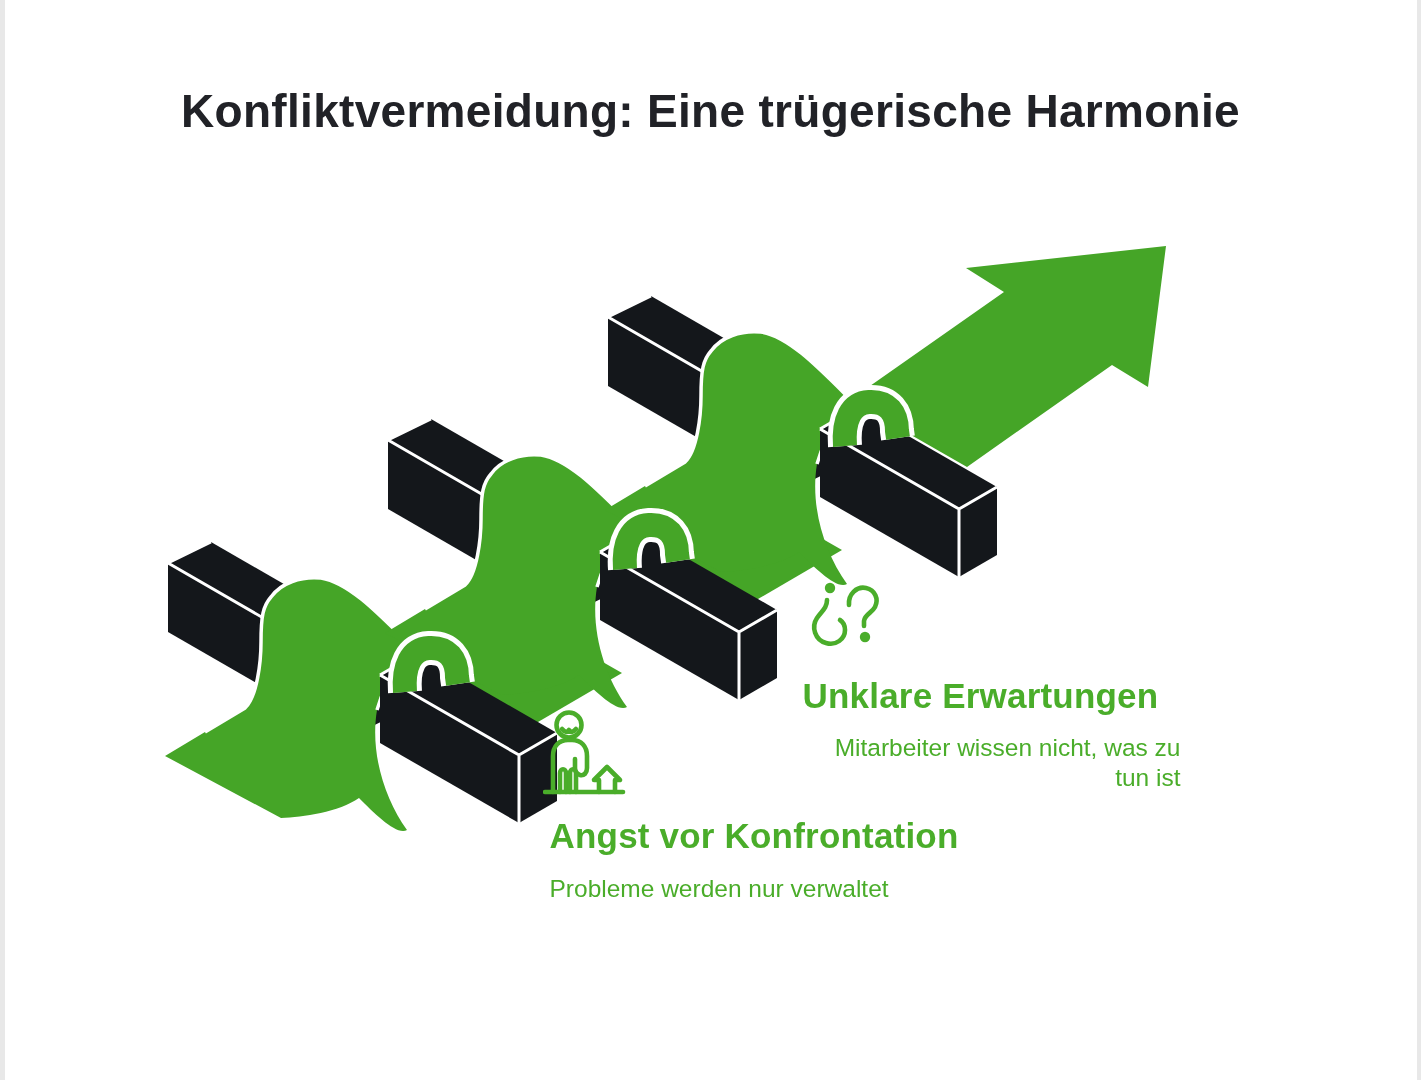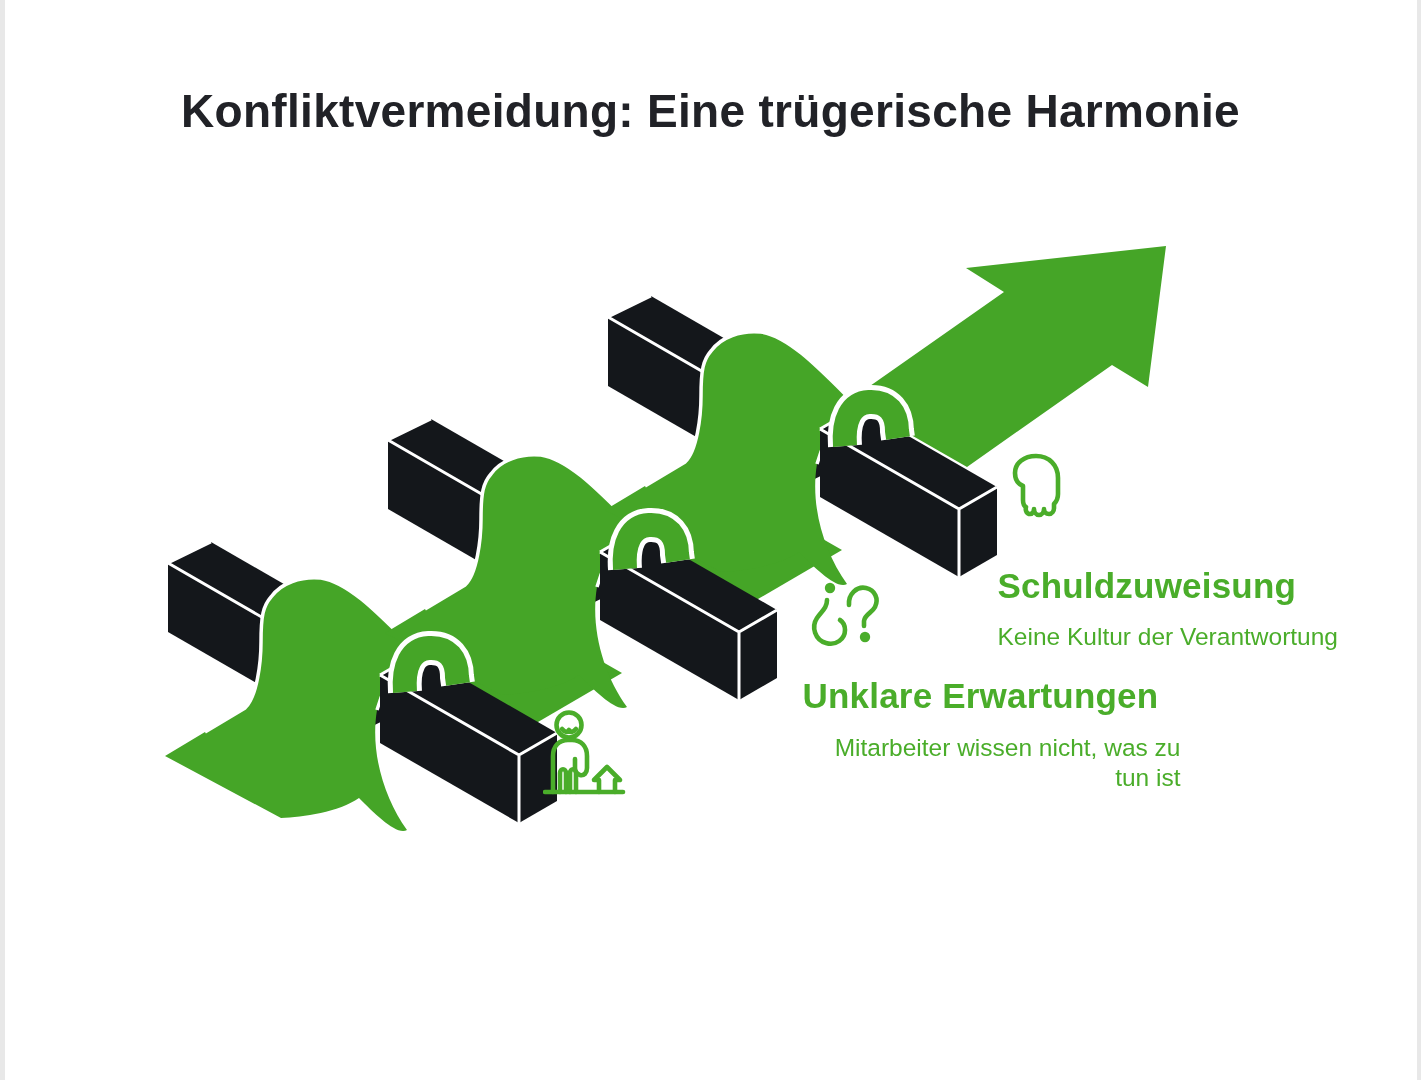--- a/index.html
+++ b/index.html
@@ -136,39 +136,29 @@
   <div class="section sec-angst">
     <svg class="icon" width="92" height="90" viewBox="0 0 92 90" aria-hidden="true">
       <circle class="ico" cx="26" cy="15" r="12.5"></circle>
       <path class="ico" d="M19,19 Q23,24 26,20 Q29,24 33,19"></path>
       <path class="ico" d="M10,82 L10,46 C10,36 16,30 25,30 L29,30 C38,30 44,36 44,46 L44,58 C44,63 41,66 37,65 C34,64 32,62 32,58 L32,49"></path>
       <path class="ico" d="M17,82 L17,63 C17,58 23,58 23,63 L23,82"></path>
       <path class="ico" d="M27,82 L27,63 C27,58 33,58 33,63 L33,82"></path>
       <path class="ico" d="M2,82 L80,82"></path>
       <path class="ico" d="M56,82 L56,70 L51,70 L64,57 L77,70 L72,70 L72,82"></path>
     </svg>
+    <h2>Angst vor Konfrontation</h2>
+    <p>Probleme werden nur verwaltet</p>
   </div>
 
   <div class="section sec-unklar">
     <svg class="icon" width="88" height="88" viewBox="0 0 88 88" aria-hidden="true">
       <circle class="ico-fill" cx="34" cy="10" r="5.2"></circle>
       <path class="ico" d="M31,22 C31,30 26,33 21,40 C15,49 19,62 30,65 C40,68 49,61 49,52 C49,47 47,44 44,42"></path>
       <path class="ico" d="M53,27 C52,16 61,8 70,10 C79,12 83,21 79,29 C76,35 69,36 68,43 L68,48"></path>
       <circle class="ico-fill" cx="69" cy="59" r="5.2"></circle>
     </svg>
     <h2>Unklare Erwartungen</h2>
     <p>Mitarbeiter wissen nicht, was zu tun ist</p>
   </div>
 
-  <div class="section sec-schuld">
-    <svg class="icon" width="62" height="74" viewBox="0 0 62 74" aria-hidden="true">
-      <path class="ico" d="M54,30 C54,17 45,8 32,8 C20,8 11,15 11,25 C11,31 14,36 19,38 L19,52
-        C19,56 20,58 22,59
-        C21,63 23,66 26,66 C29,66 30,63 30,61
-        C30,64 32,67 35,67 C38,67 40,64 40,61
-        C40,64 42,66 45,66 C48,66 50,63 50,60 L50,56
-        C52,54 54,50 54,46 Z"></path>
-    </svg>
-    <h2>Schuldzuweisung</h2>
-    <p>Keine Kultur der Verantwortung</p>
-  </div>
 
 </div>
 
 </body></html>

